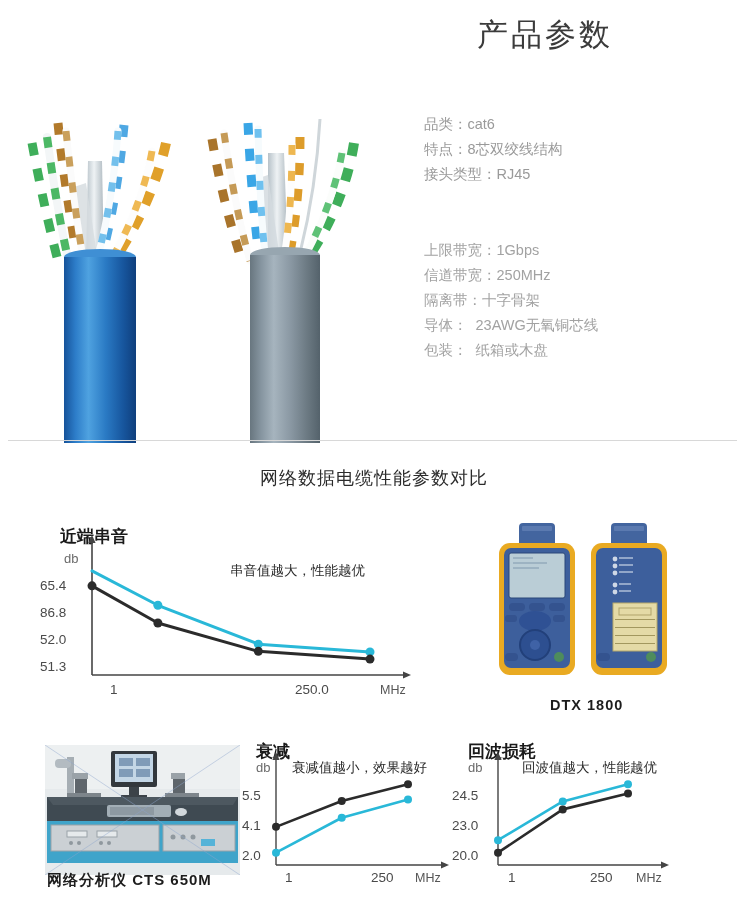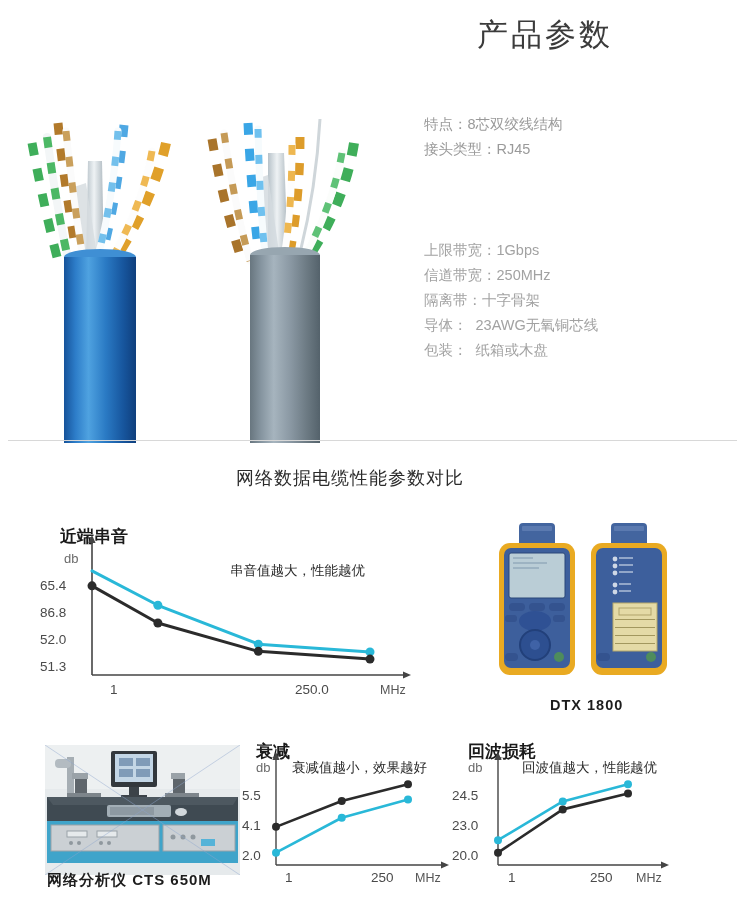--- a/index.html
+++ b/index.html
@@ -52,20 +52,21 @@
   }
 
   
   .chart-title {
     position: absolute;
     left: 0; top: 466px; width: 700px;
     text-align: center;
     font-size: 18px;
     color: #2b2b2b;
     letter-spacing: 1px;
+    padding-left: 24px;
   }
   .legend {
     position: absolute;
     left: 0; top: 496px; width: 700px;
     text-align: center;
     font-size: 14.5px;
     font-weight: bold;
     color: #1f1f1f;
   }
   .legend .sw {
@@ -215,20 +216,21 @@
 
         <path d="M320 24 C318 60, 312 110, 300 158" stroke="#cfd6da" stroke-width="3" fill="none"></path>
 
         <ellipse cx="285" cy="160" rx="35" ry="8" fill="#97a6b0"></ellipse>
         <rect x="250" y="160" width="70" height="188" fill="url(#grayJacket)"></rect>
       </g>
     </svg>
   </div>
 
   <div class="spec-block group-a">
+    <div class="spec-line">品类：cat6</div>
     <div class="spec-line">特点：8芯双绞线结构</div>
     <div class="spec-line">接头类型：RJ45</div>
   </div>
 
   <div class="spec-block group-b">
     <div class="spec-line">上限带宽：1Gbps</div>
     <div class="spec-line">信道带宽：250MHz</div>
     <div class="spec-line">隔离带：十字骨架</div>
     <div class="spec-line">导体：  23AWG无氧铜芯线</div>
     <div class="spec-line">包装：  纸箱或木盘</div>

